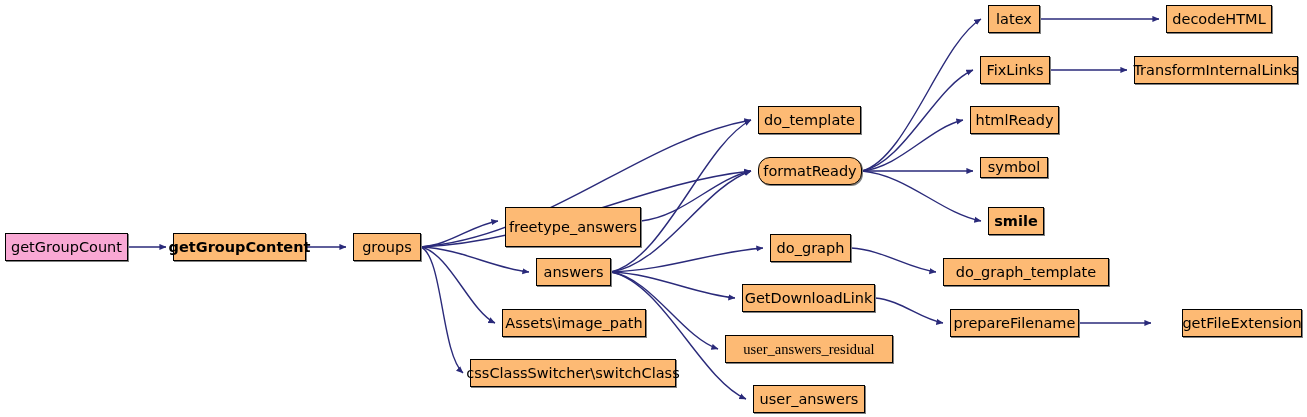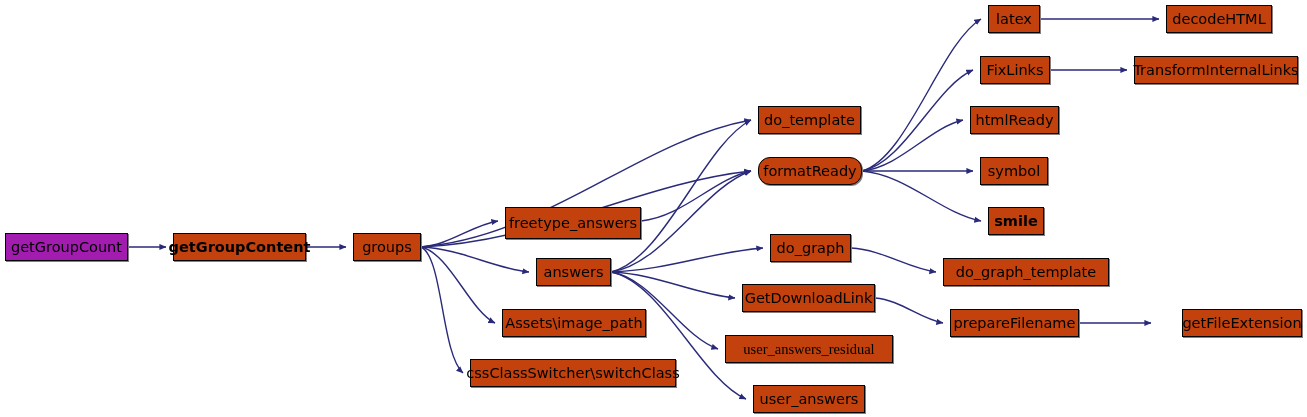--- a/index.html
+++ b/index.html
@@ -9,32 +9,32 @@
     height:417px;
     background:#ffffff;
     font-family:"DejaVu Sans","Liberation Sans",sans-serif;
     overflow:hidden;
   }
   #edges{position:absolute;left:0;top:0;width:1307px;height:417px;}
   .node{
     position:absolute;
     box-sizing:border-box;
     border:1px solid #000000;
-    background:#c2410c;
+    background:#fdba74;
     color:#000000;
     font-size:14.5px;
     line-height:1;
     display:flex;
     align-items:center;
     justify-content:center;
     white-space:nowrap;
     box-shadow:1px 1px 0 0 #808080;
     z-index:5;
   }
-  .node.highlight{background:#a21caf;}
+  .node.highlight{background:#f9a8d4;}
 </style>
 </head>
 <body>
 
 <div id="canvas">
   <svg id="edges" viewBox="0 0 1307 417">
       <defs>
         <marker id="arrow" viewBox="0 0 10 10" refX="9.5" refY="5" markerWidth="7" markerHeight="7" orient="auto-start-reverse" markerUnits="userSpaceOnUse">
           <path d="M 0 0.6 L 10 5 L 0 9.4 z" fill="#2a2a7a"></path>
         </marker>
@@ -61,33 +61,33 @@
       <path d="M 862 171 C 907.22 175, 940.54 213, 981 221" fill="none" stroke="#2a2a7a" stroke-width="1.4" marker-end="url(#arrow)"></path>
       <path d="M 851 248 C 883.3 249.92, 907.1 268.16, 936 272" fill="none" stroke="#2a2a7a" stroke-width="1.4" marker-end="url(#arrow)"></path>
       <path d="M 875 298 C 900.84 300, 919.88 319, 943 323" fill="none" stroke="#2a2a7a" stroke-width="1.4" marker-end="url(#arrow)"></path>
       <path d="M 1040 19 L 1159 19" fill="none" stroke="#2a2a7a" stroke-width="1.4" marker-end="url(#arrow)"></path>
       <path d="M 1050 70 L 1127 70" fill="none" stroke="#2a2a7a" stroke-width="1.4" marker-end="url(#arrow)"></path>
       <path d="M 1079 323 L 1151 323" fill="none" stroke="#2a2a7a" stroke-width="1.4" marker-end="url(#arrow)"></path>
     </svg>
 <div class="node highlight" style="left: 5px; top: 233px; width: 123px; height: 28px;">getGroupCount</div>
     <div class="node" style="left: 173px; top: 233px; width: 133px; height: 28px; font-weight: bold;">getGroupContent</div>
     <div class="node" style="left: 353px; top: 233px; width: 68px; height: 28px;">groups</div>
-    <div class="node" style="left: 505px; top: 207px; width: 136px; height: 32px;">freetype_answers</div>
+    <div class="node" style="left: 505px; top: 207px; width: 136px; height: 40px;">freetype_answers</div>
     <div class="node" style="left: 536px; top: 258px; width: 75px; height: 28px;">answers</div>
     <div class="node" style="left: 502px; top: 309px; width: 144px; height: 28px;">Assets\image_path</div>
     <div class="node" style="left: 470px; top: 359px; width: 206px; height: 28px;">cssClassSwitcher\switchClass</div>
     <div class="node" style="left: 758px; top: 106px; width: 103px; height: 28px;">do_template</div>
     <div class="node" style="left: 758px; top: 157px; width: 104px; height: 28px; border-radius: 12px;">formatReady</div>
     <div class="node" style="left: 770px; top: 234px; width: 81px; height: 28px;">do_graph</div>
     <div class="node" style="left: 742px; top: 284px; width: 133px; height: 28px;">GetDownloadLink</div>
     <div class="node" style="left: 725px; top: 335px; width: 168px; height: 28px; font-family: Liberation Serif, serif;">user_answers_residual</div>
     <div class="node" style="left: 753px; top: 385px; width: 112px; height: 28px;">user_answers</div>
     <div class="node" style="left: 988px; top: 5px; width: 52px; height: 28px;">latex</div>
     <div class="node" style="left: 980px; top: 56px; width: 70px; height: 28px;">FixLinks</div>
     <div class="node" style="left: 970px; top: 106px; width: 89px; height: 28px;">htmlReady</div>
-    <div class="node" style="left: 980px; top: 157px; width: 68px; height: 28px;">symbol</div>
+    <div class="node" style="left: 980px; top: 157px; width: 68px; height: 21px;">symbol</div>
     <div class="node" style="left: 988px; top: 207px; width: 56px; height: 28px; font-weight: bold;">smile</div>
     <div class="node" style="left: 943px; top: 258px; width: 166px; height: 28px;">do_graph_template</div>
     <div class="node" style="left: 950px; top: 309px; width: 129px; height: 28px;">prepareFilename</div>
     <div class="node" style="left: 1166px; top: 5px; width: 106px; height: 28px;">decodeHTML</div>
     <div class="node" style="left: 1134px; top: 56px; width: 164px; height: 28px;">TransformInternalLinks</div>
     <div class="node" style="left: 1158px; top: 309px; width: 120px; height: 28px; margin-left: 24px;">getFileExtension</div>
   </div>
 
 </body></html>

